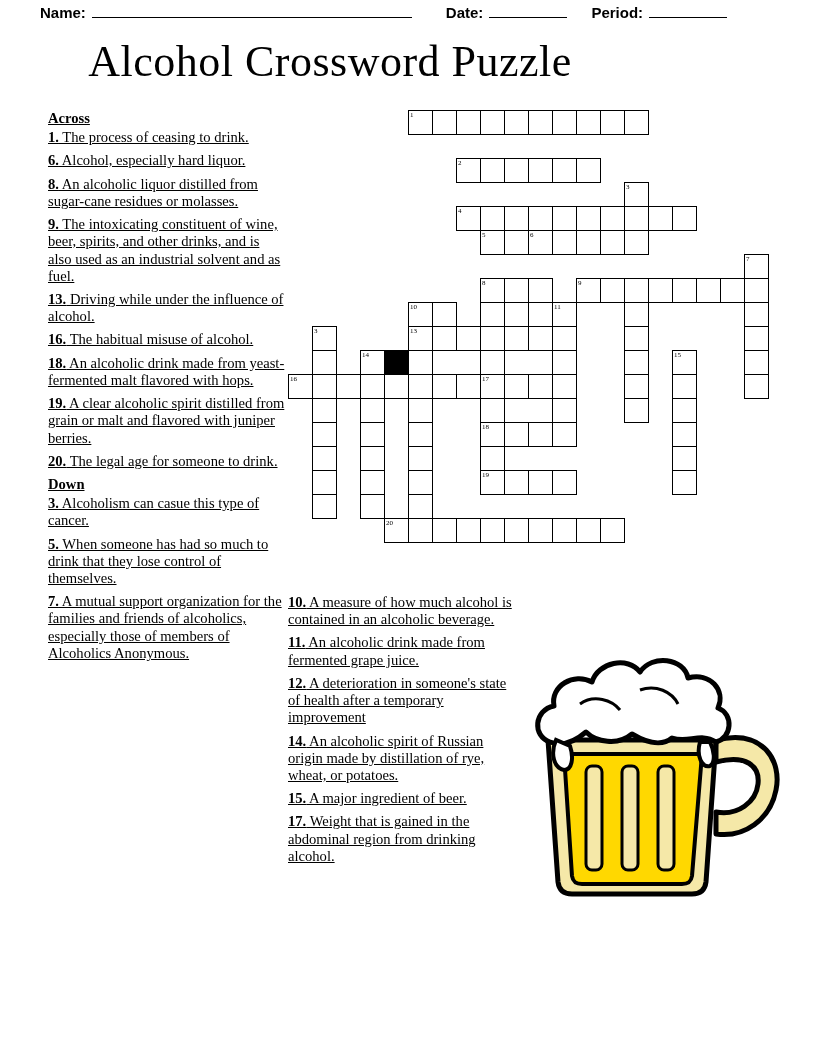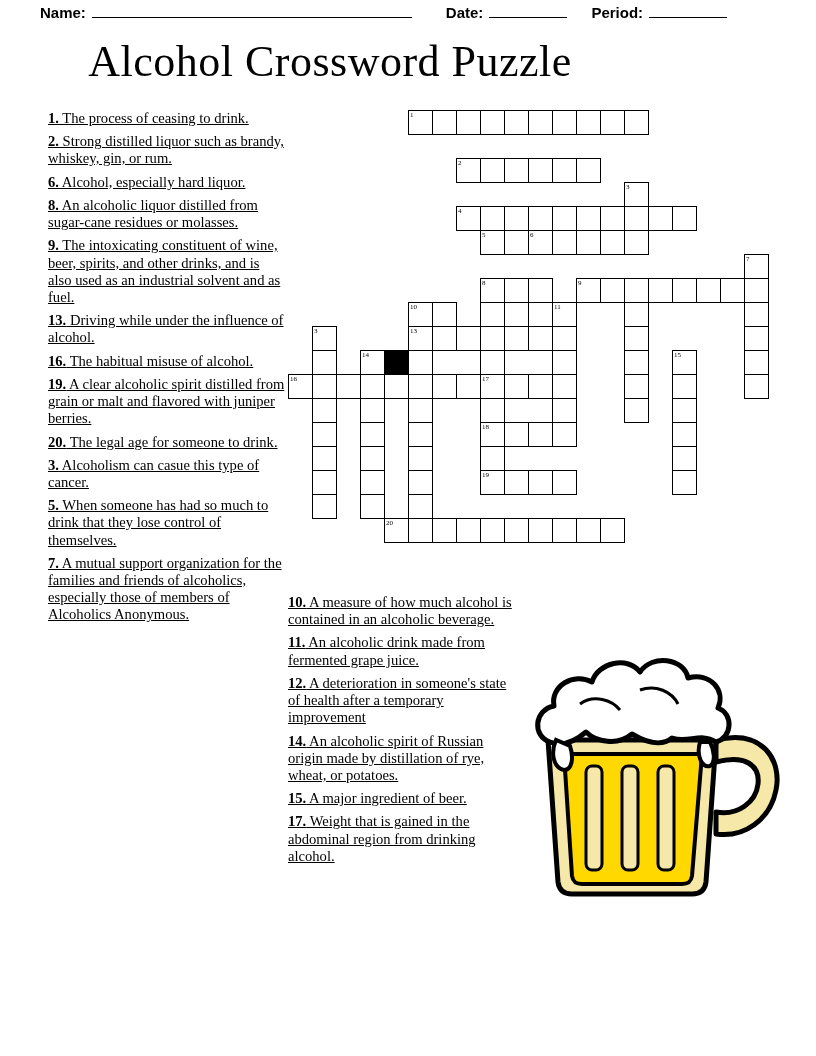--- a/index.html
+++ b/index.html
@@ -134,31 +134,33 @@
     <span class="lbl">Date:</span>
     <span class="rule rule-date"></span>
     <span class="gap-2"></span>
     <span class="lbl">Period:</span>
     <span class="rule rule-period"></span>
   </div>
 
   <div class="title">Alcohol Crossword Puzzle</div>
 
   <div class="col-left">
+    <div class="sec-head">Across</div>
     <div id="across-list">
         <div class="clue"><b>1.</b><span> The process of ceasing to drink.</span></div>
-        <div class="clue"><b>2.</b><span> Strong distilled liquor such as brandy, whiskey, gin, or rum.</span></div>
         <div class="clue"><b>6.</b><span> Alcohol, especially hard liquor.</span></div>
         <div class="clue"><b>8.</b><span> An alcoholic liquor distilled from sugar-cane residues or molasses.</span></div>
         <div class="clue"><b>9.</b><span> The intoxicating constituent of wine, beer, spirits, and other drinks, and is also used as an industrial solvent and as fuel.</span></div>
         <div class="clue"><b>13.</b><span> Driving while under the influence of alcohol.</span></div>
         <div class="clue"><b>16.</b><span> The habitual misuse of alcohol.</span></div>
+        <div class="clue"><b>18.</b><span> An alcoholic drink made from yeast-fermented malt flavored with hops.</span></div>
         <div class="clue"><b>19.</b><span> A clear alcoholic spirit distilled from grain or malt and flavored with juniper berries.</span></div>
         <div class="clue"><b>20.</b><span> The legal age for someone to drink.</span></div>
       </div>
+    <div class="sec-head">Down</div>
     <div id="down-list-1">
         <div class="clue"><b>3.</b><span> Alcoholism can casue this type of cancer.</span></div>
         <div class="clue"><b>5.</b><span> When someone has had so much to drink that they lose control of themselves.</span></div>
         <div class="clue"><b>7.</b><span> A mutual support organization for the families and friends of alcoholics, especially those of members of Alcoholics Anonymous.</span></div>
       </div>
   </div>
 
   <div class="col-mid">
     <div id="down-list-2">
         <div class="clue"><b>10.</b><span> A measure of how much alcohol is contained in an alcoholic beverage.</span></div>

